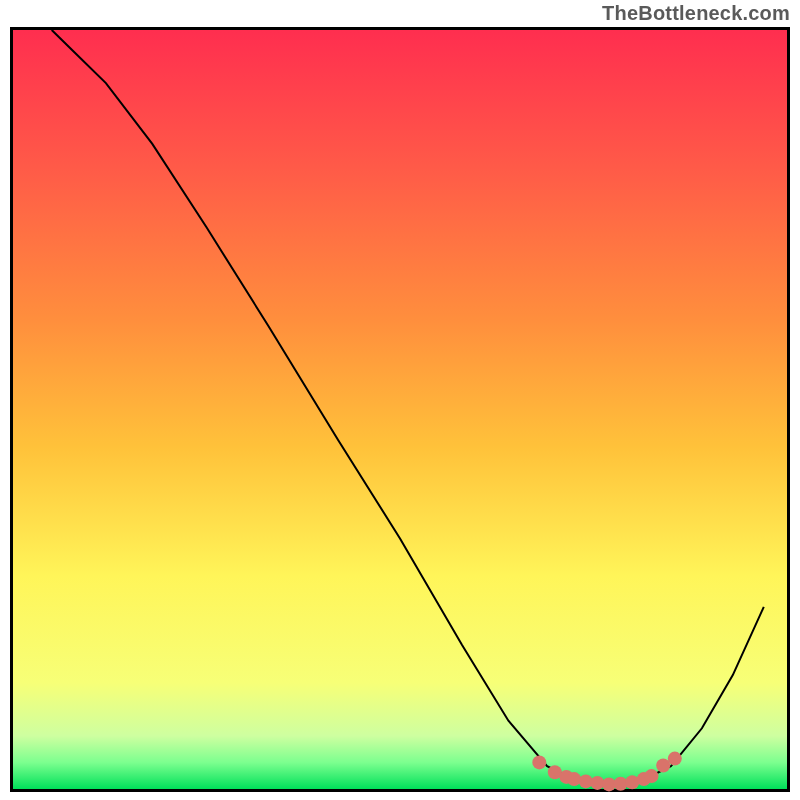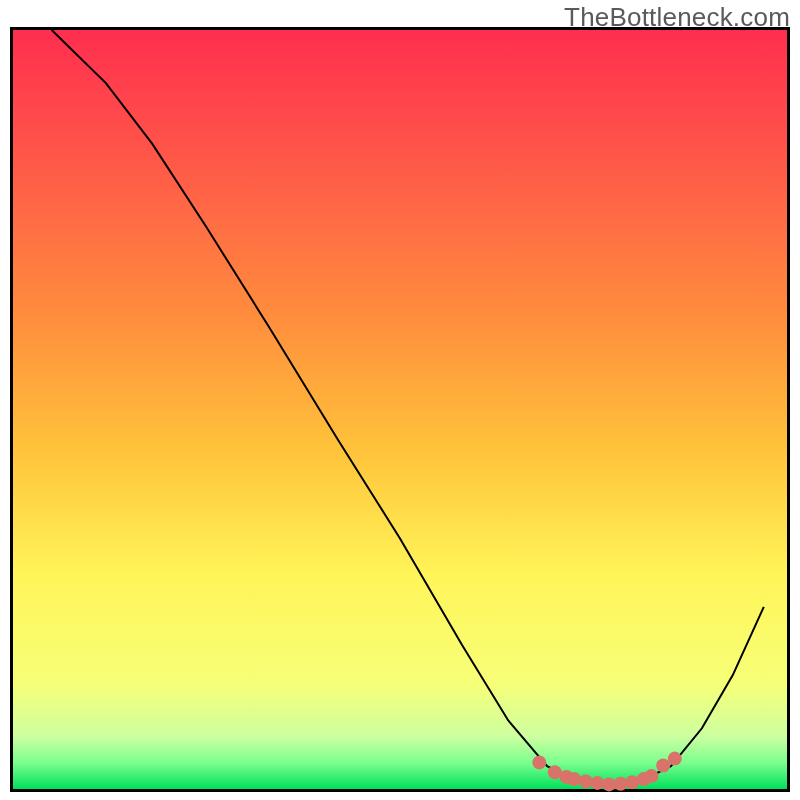--- a/index.html
+++ b/index.html
@@ -13,23 +13,23 @@
   }
   .wrap {
     position: relative;
     width: 800px;
     height: 800px;
   }
   .watermark {
     position: absolute;
     top: 2px;
     right: 10px;
-    font-size: 26px;
+    font-size: 20px;
     color: #5a5a5a;
-    font-weight: 400;
+    font-weight: 700;
     letter-spacing: 0.2px;
   }
   svg {
     display: block;
   }
 </style>
 </head>
 <body>
 <div class="wrap">
 

